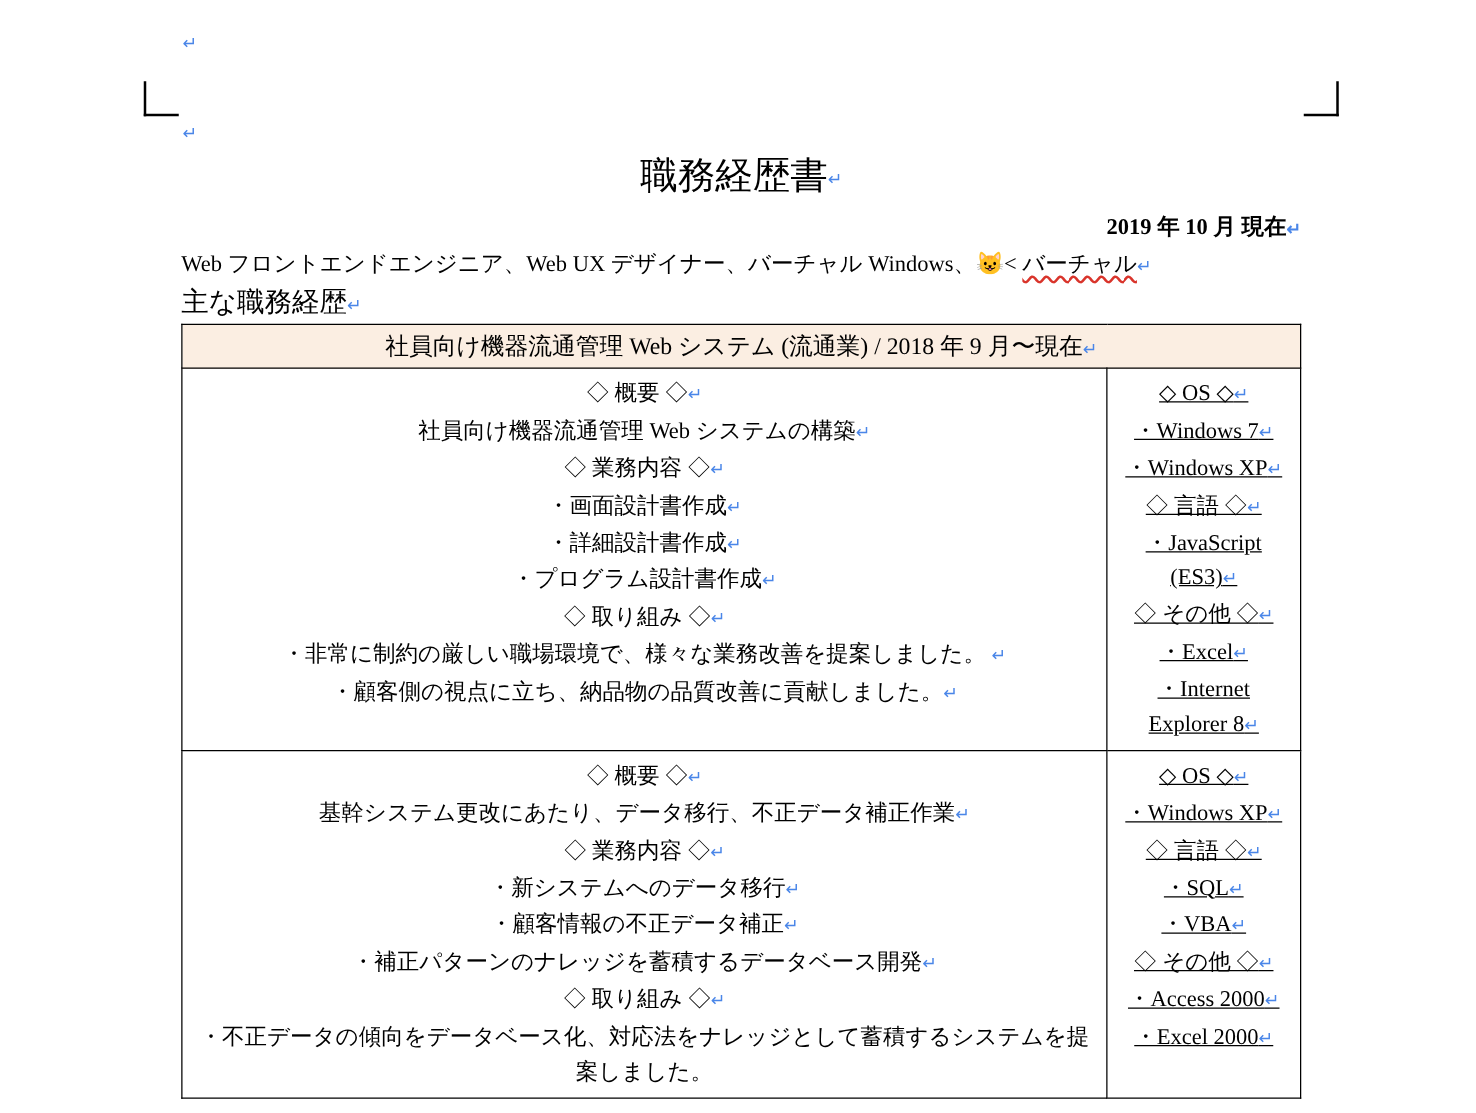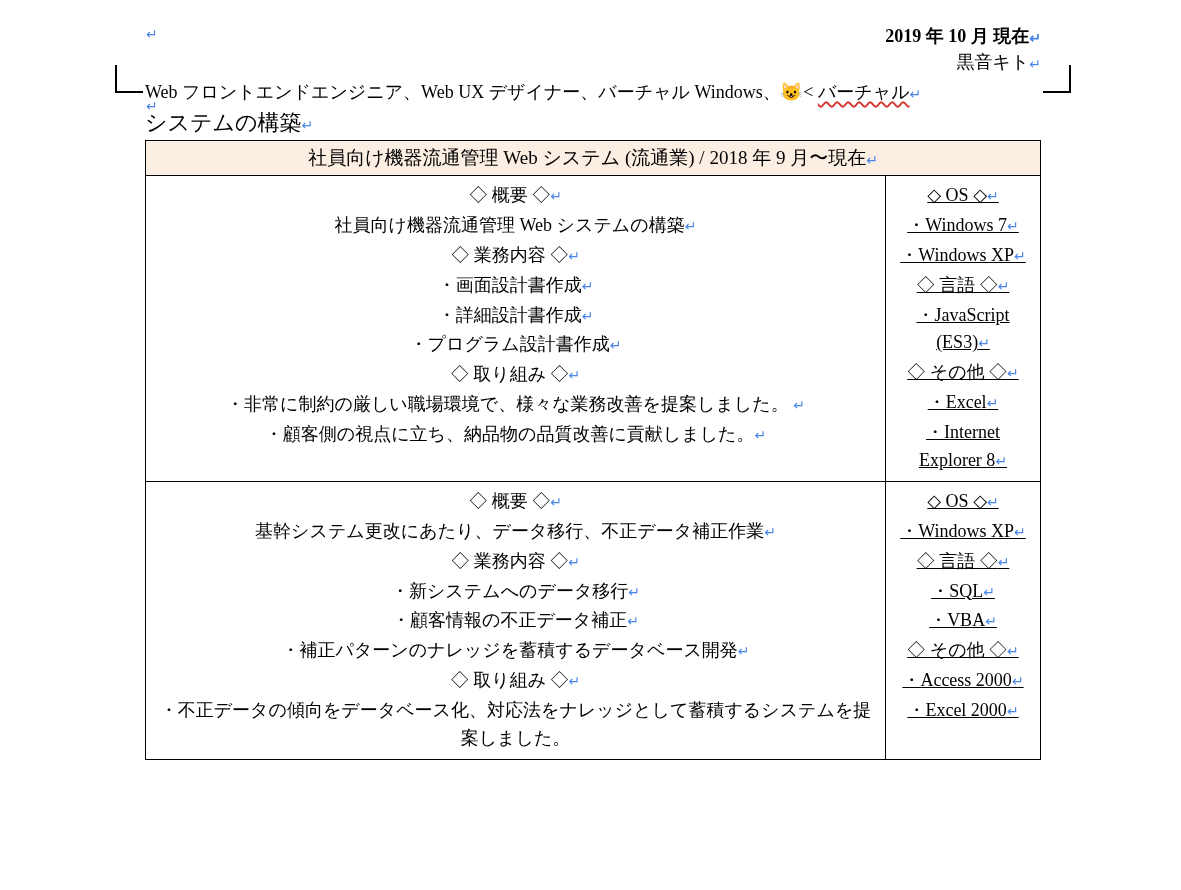--- a/index.html
+++ b/index.html
@@ -102,35 +102,35 @@
 </head>
 <body>
 
 <div class="crop-tl"></div>
 <div class="crop-tr"></div>
 <span class="header-pil" style="top:26px;left:146px">↵</span>
 <span class="header-pil" style="top:98px;left:146px">↵</span>
 
 <div class="page">
 
+  <div class="title">
+    <span>職務経歴書</span><span class="pil">↵</span>
+  </div>
 
   <div class="date-line">
     <span>2019 年 10 月 現在</span><span class="pil">↵</span>
   </div>
 
-  <div class="name-line">
-    <span>黒音キト</span><span class="pil">↵</span>
-  </div>
 
   <div class="role-line">
     <span>Web フロントエンドエンジニア、Web UX デザイナー、バーチャル Windows、</span><span class="emoji">😺</span><span>&lt; </span><span class="squiggle">バーチャル</span><span class="pil">↵</span>
   </div>
 
   <div class="section-h">
-    <span>システムの構築</span><span class="pil">↵</span>
+    <span>主な職務経歴</span><span class="pil">↵</span>
   </div>
 
   <table class="proj">
     <tbody>
         <tr>
       <td class="proj-header" colspan="2">
         <span>社員向け機器流通管理 Web システム (流通業) / 2018 年 9 月〜現在</span><span class="pil">↵</span>
       </td>
     </tr>
     <tr>

